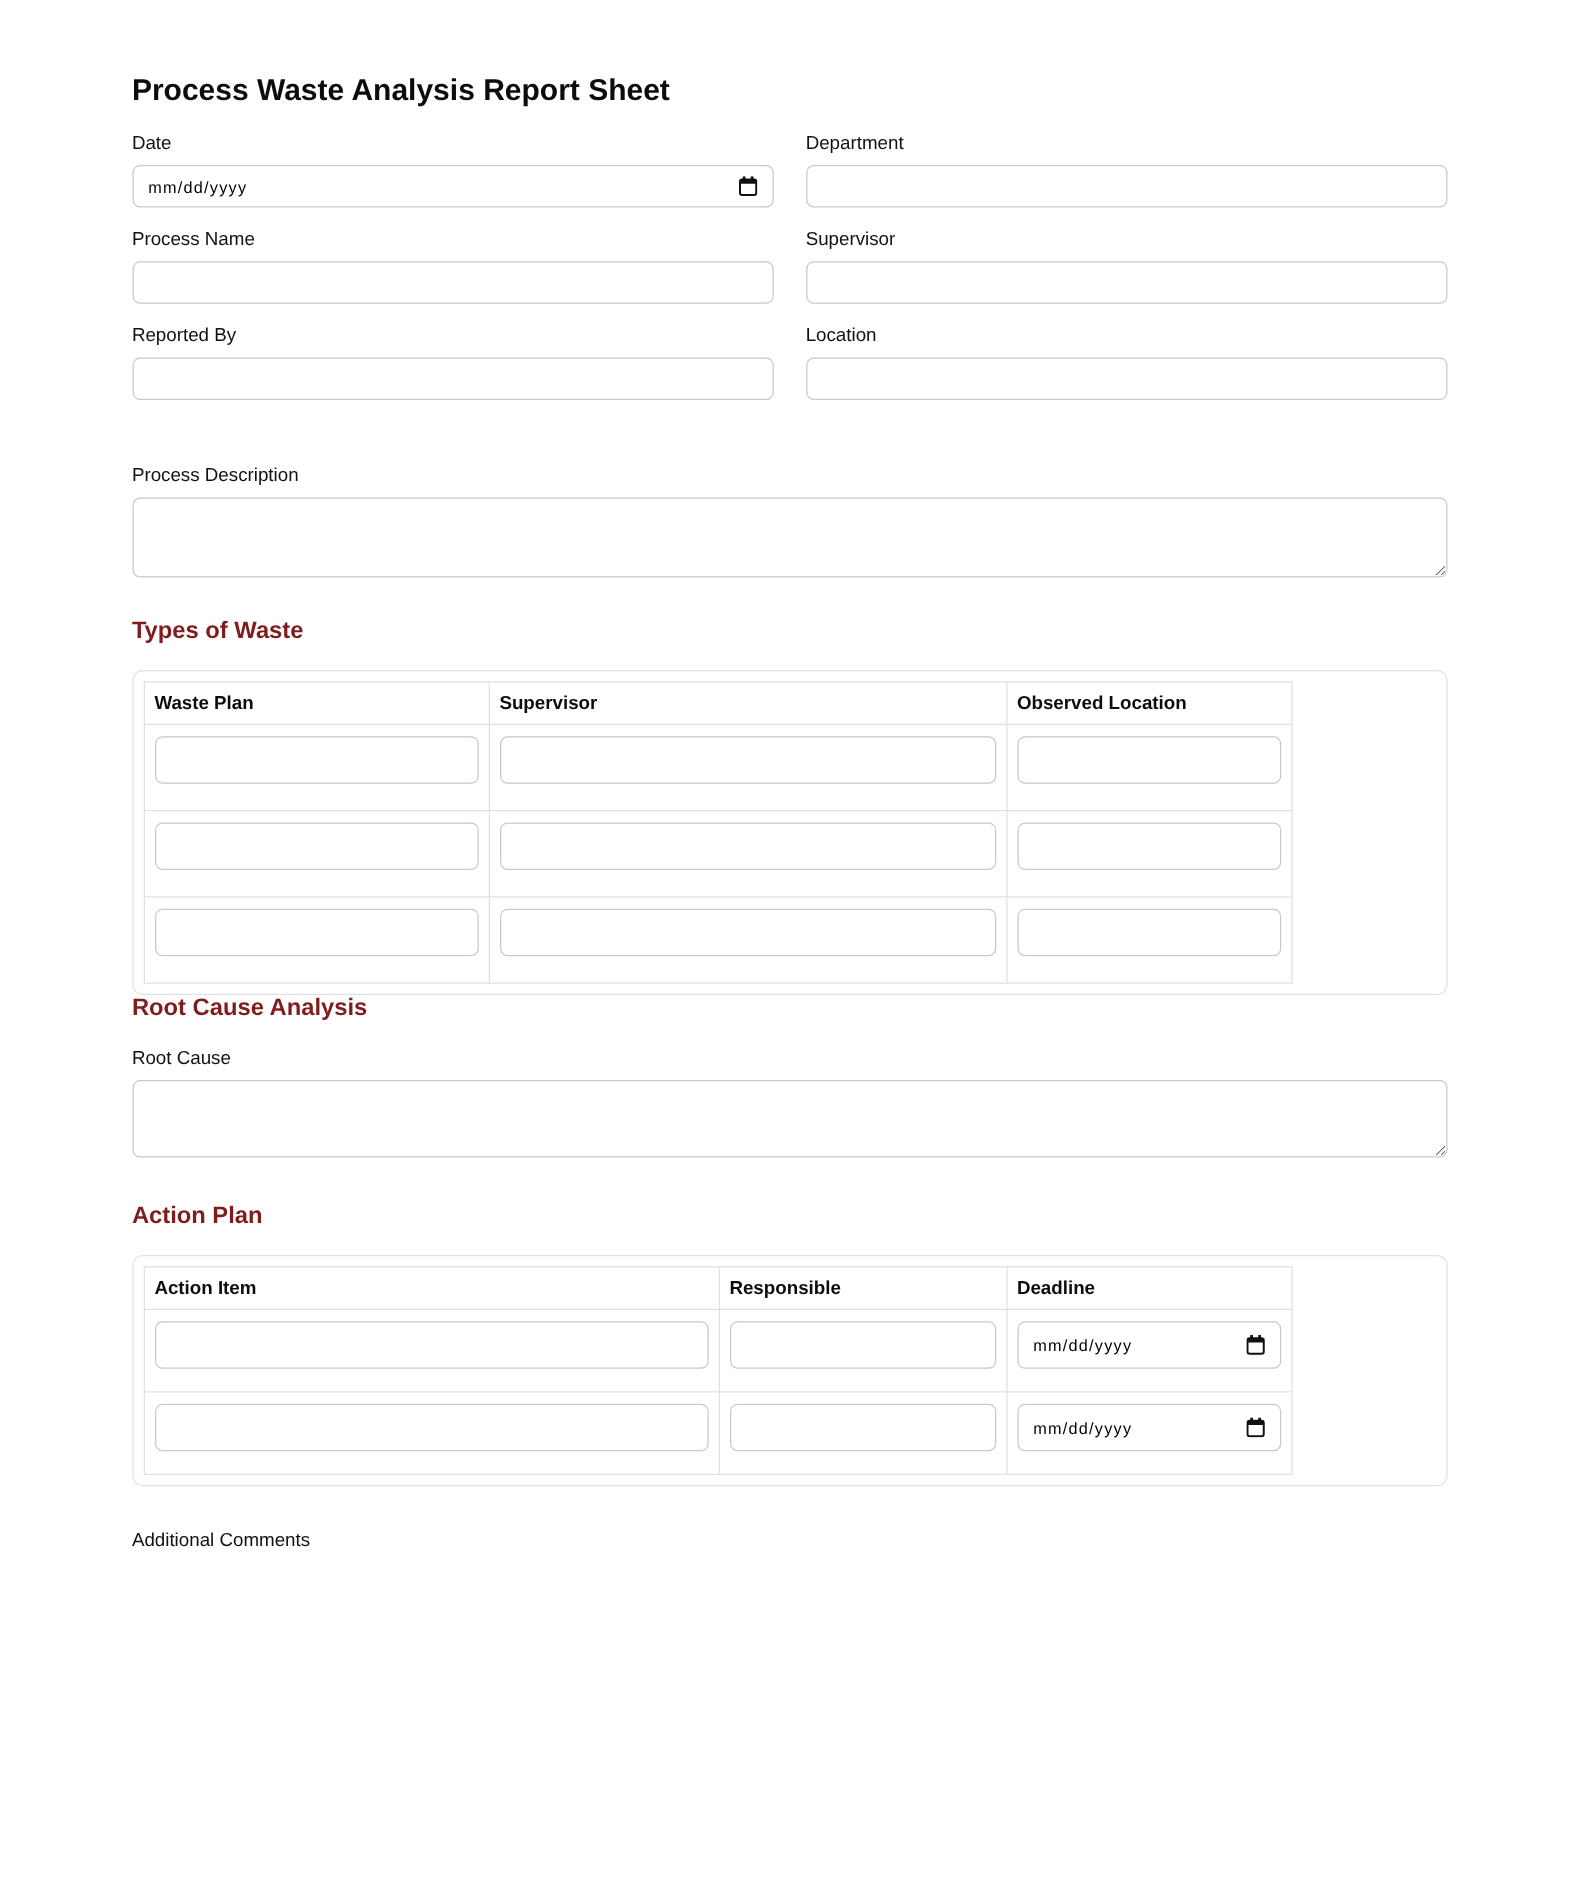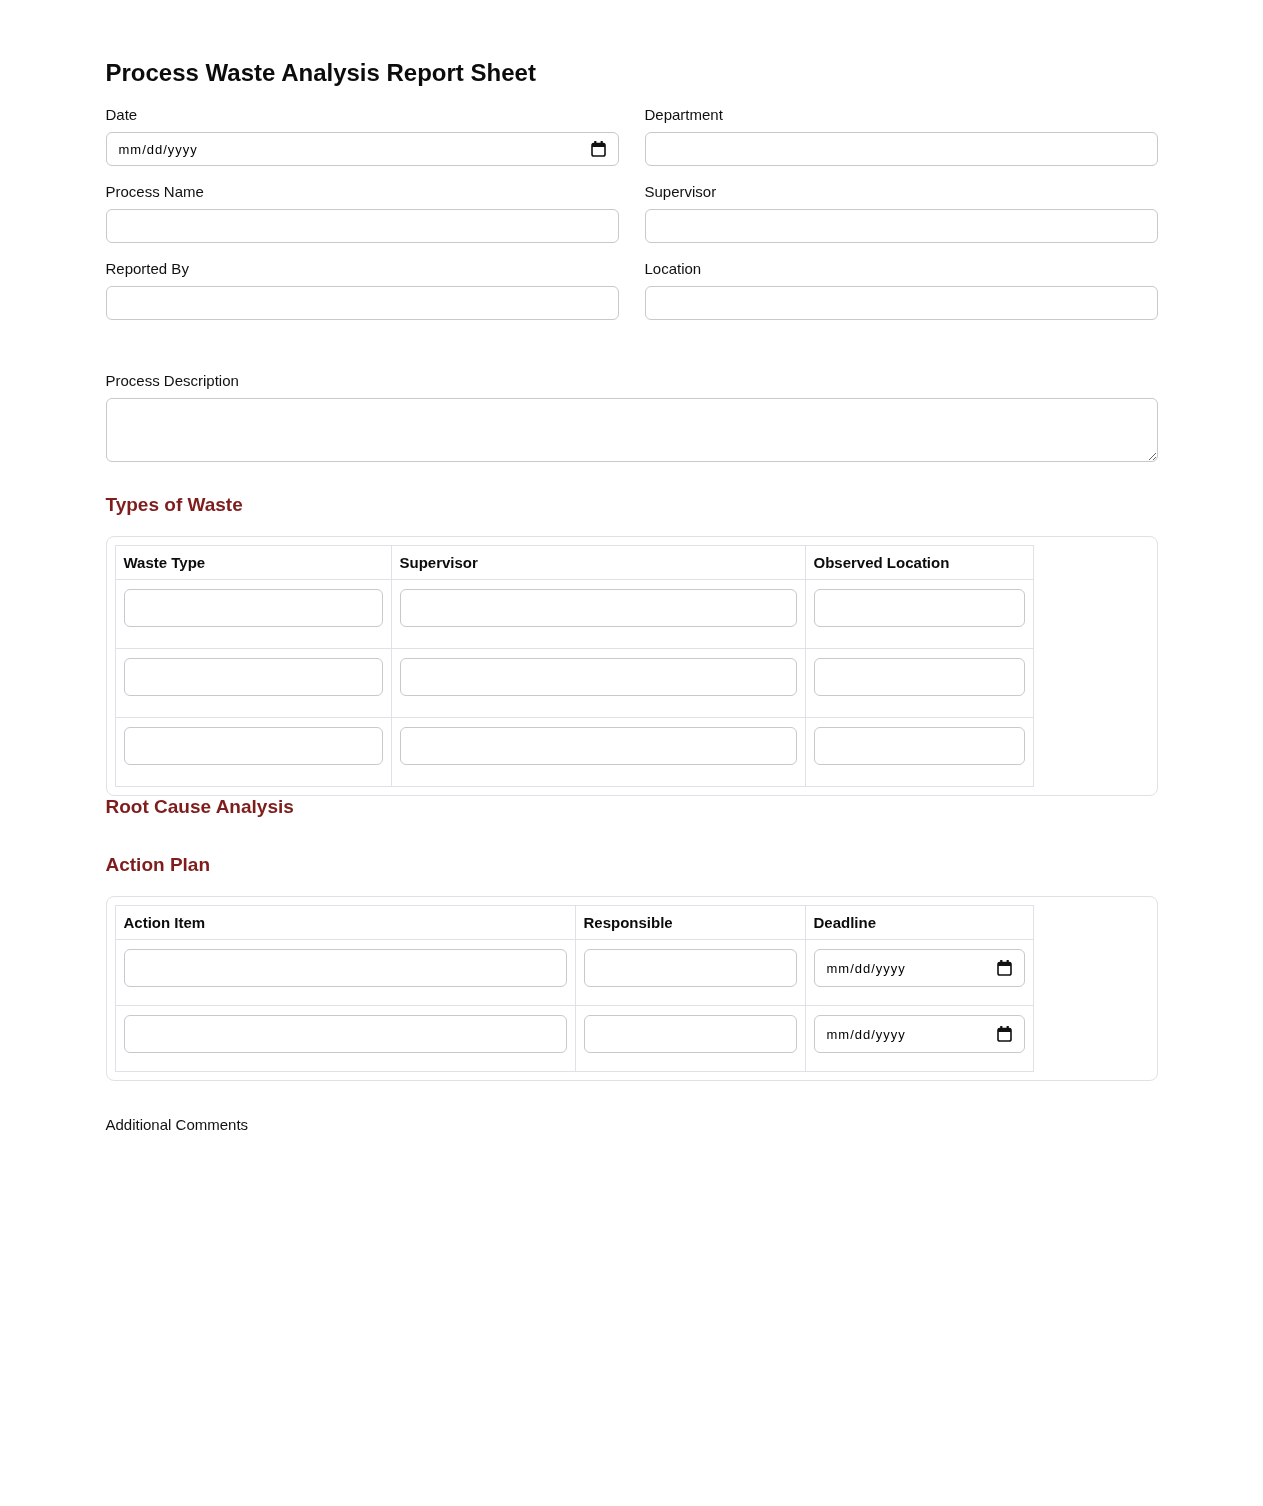--- a/index.html
+++ b/index.html
@@ -122,21 +122,21 @@
     <h2 class="section tow">Types of Waste</h2>
     <div class="tbl-card">
       <table class="tbl">
         <colgroup>
             <col style="width:276px">
             <col style="width:414px">
             <col style="width:228px">
           </colgroup>
         <thead>
           <tr>
-            <th>Waste Type</th>
+            <th>Waste Plan</th>
             <th>Supervisor</th>
             <th>Observed Location</th>
           </tr>
         </thead>
         <tbody>
           <tr>
             <td>
                 <input class="cell-input" type="text" style="">
               </td>
             <td>
@@ -166,20 +166,24 @@
               </td>
             <td>
                 <input class="cell-input" type="text" style="">
               </td>
           </tr>
         </tbody>
       </table>
     </div>
 
     <h2 class="section rca">Root Cause Analysis</h2>
+    <div class="field">
+      <label>Root Cause</label>
+      <textarea class="ta ta-root" style=""></textarea>
+    </div>
 
     <h2 class="section ap">Action Plan</h2>
     <div class="tbl-card">
       <table class="tbl ap">
         <colgroup>
             <col style="width:460px">
             <col style="width:230px">
             <col style="width:228px">
           </colgroup>
         <thead>

